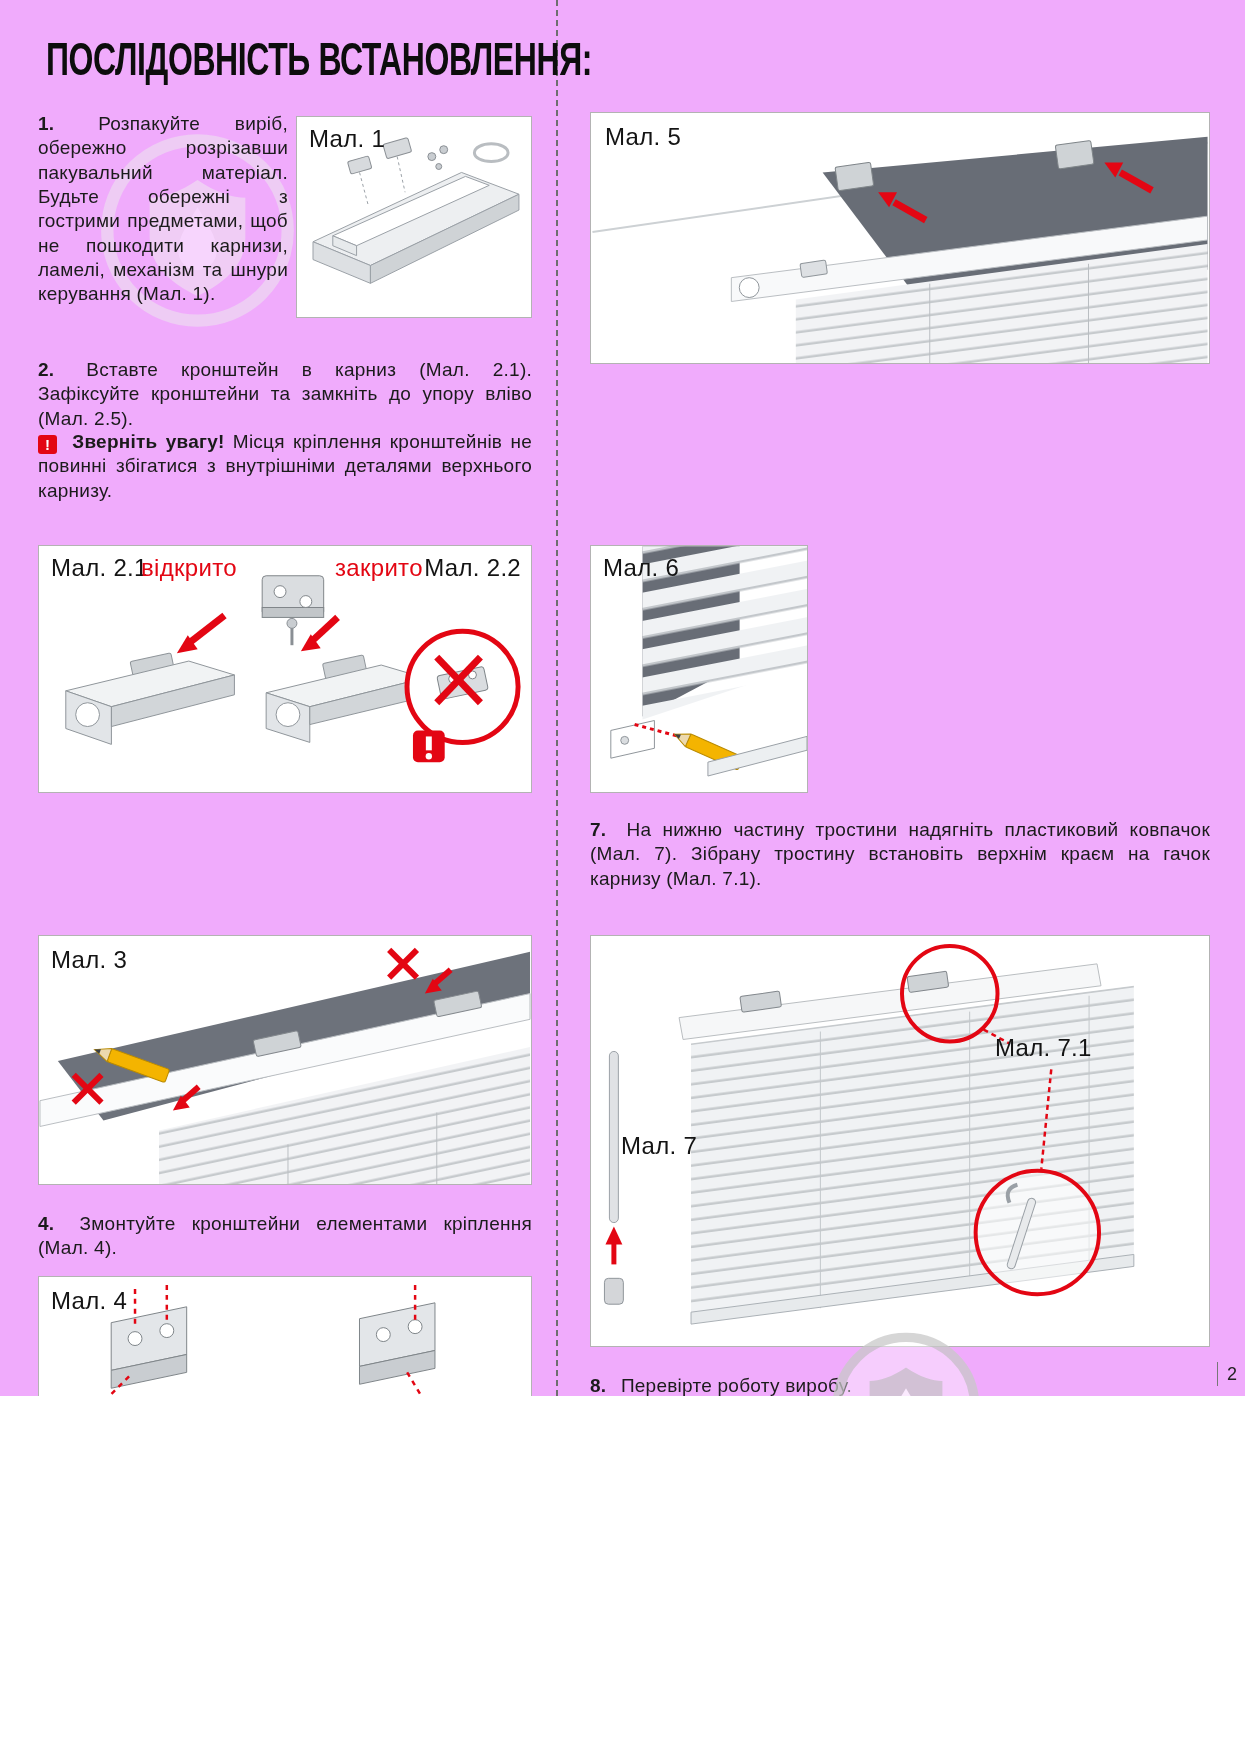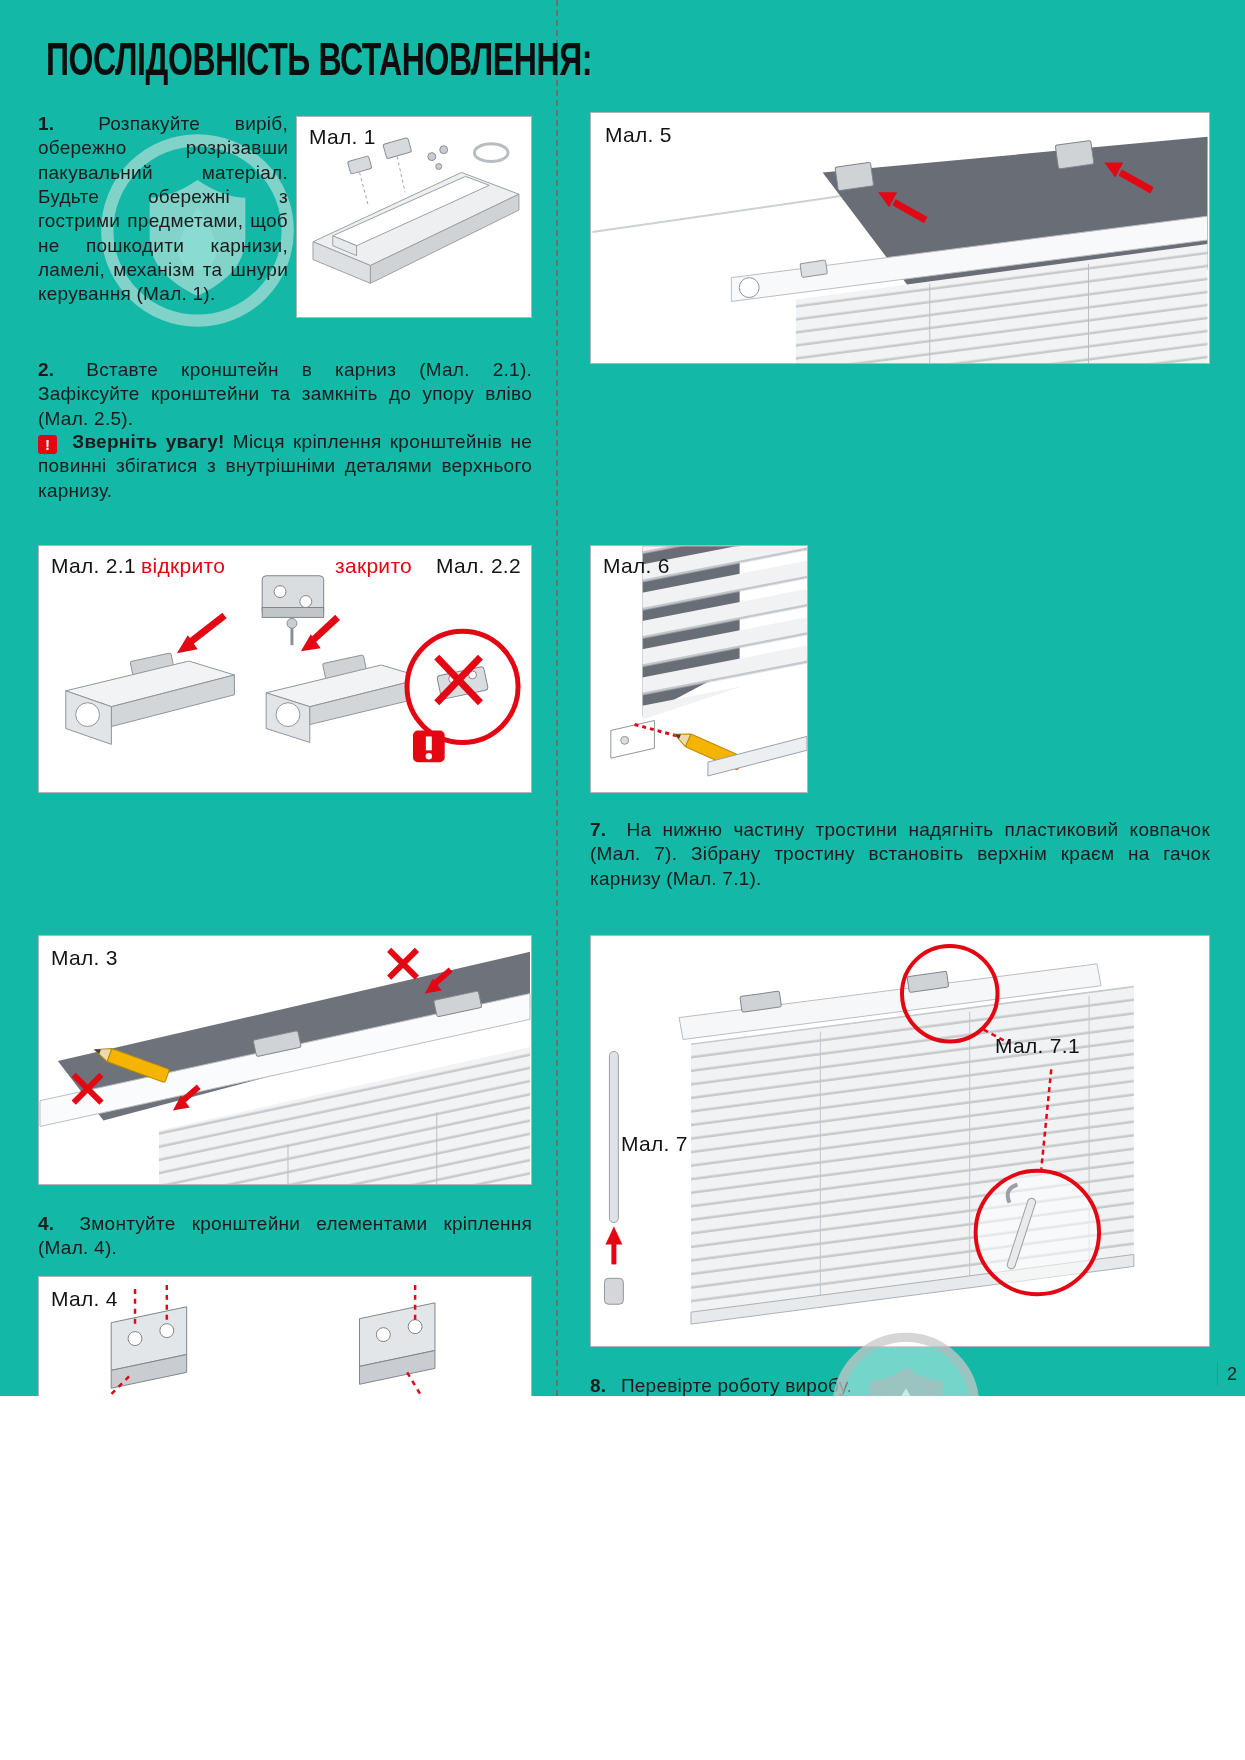--- a/index.html
+++ b/index.html
@@ -1,26 +1,26 @@
 <!DOCTYPE html>
 <html><head>
 <meta charset="utf-8">
 <style>
   *{margin:0;padding:0;box-sizing:border-box}
   html,body{background:#fff}
   body{font-family:"Liberation Sans",sans-serif;color:#1b1b1b}
-  .page{position:relative;width:1245px;height:1396px;background:#14b8a6;overflow:hidden}
+  .page{position:relative;width:1245px;height:1396px;background:#f0abfc;overflow:hidden}
   .divider{position:absolute;left:556px;top:0;bottom:0;width:0;border-left:2.5px dashed #6e6e6e}
   .title{position:absolute;left:46px;top:34px;font-size:41px;font-weight:800;white-space:nowrap;
          letter-spacing:-0.5px;transform:scaleX(.78) scaleY(1.12);transform-origin:left top;color:#0d0d0d}
   p.step{position:absolute;font-size:19px;line-height:1.28;text-align:justify;letter-spacing:.25px;color:#1b1b1b}
   p.step .num{font-weight:700;margin-right:9px}
   .figbox{position:absolute;border:1px solid #b3b3b3;background:#fff}
   .figbox svg{position:absolute;inset:0;width:100%;height:100%;display:block}
-  .figlabel{position:absolute;font-size:21px;color:#141414;letter-spacing:.3px;z-index:3}
+  .figlabel{position:absolute;font-size:24px;color:#141414;letter-spacing:.3px;z-index:3}
   .figlabel.red{color:#e30613;font-weight:400}
   .warnicon{display:inline-block;width:19px;height:19px;background:#e30613;color:#fff;font-weight:700;
             text-align:center;line-height:19px;font-size:15px;border-radius:3px;margin-right:7px;vertical-align:-2px}
   .pagenum{position:absolute;right:8px;bottom:10px;font-size:18px;color:#222;border-left:1.5px solid #777;
            padding-left:9px;line-height:24px}
   .watermark{position:absolute;pointer-events:none}
 </style>
 </head>
 <body>
 

